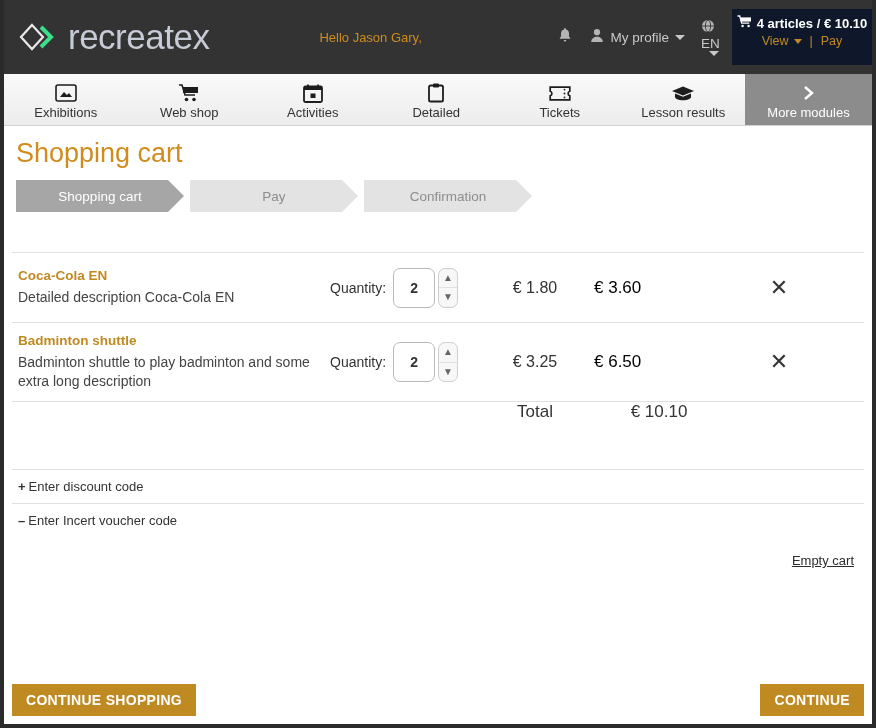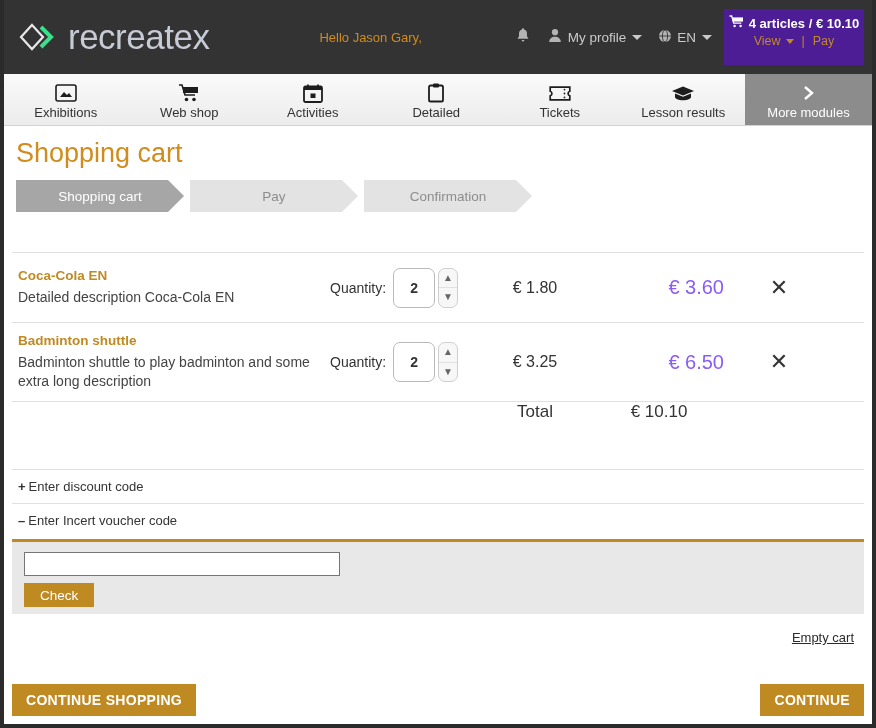--- a/index.html
+++ b/index.html
@@ -61,27 +61,27 @@
     width: 0; height: 0;
     border-left: 5px solid transparent;
     border-right: 5px solid transparent;
     border-top: 5px solid #c9c9c9;
     margin-left: 6px;
   }
   .lang-block {
     display: flex; align-items: center;
     color: #c9c9c9; font-size: 13.5px;
     margin-right: 12px;
+    flex-direction: column;
   }
   .lang-block .gi { margin-right: 5px; }
   .cart-box {
-    background: #4c1d95;
+    background: #0f172a;
     width: 140px;
     height: 56px;
-    margin-right: 8px;
     padding-top: 6px;
     text-align: right;
   }
   .cart-line1 {
     color: #ffffff;
     font-size: 13px;
     font-weight: bold;
     display: flex; align-items: center; justify-content: center;
     white-space: nowrap;
   }
@@ -198,21 +198,21 @@
     border-radius: 7px;
     background: #f7f7f7;
     display: flex; flex-direction: column;
   }
   .spin div {
     flex: 1; display: flex; align-items: center; justify-content: center;
     color: #666; font-size: 10px; line-height: 1;
   }
   .spin div:first-child { border-bottom: 1px solid #e2e2e2; }
   .col-unit { width: 118px; text-align: center; font-size: 16px; color: #333; }
-  .col-total { width: 130px; text-align: right; font-size: 20px; color: #8b5cf6; }
+  .col-total { width: 130px; text-align: left; font-size: 17px; color: #000000; }
   .col-del { width: 110px; text-align: center; }
   .del-x {
     display: inline-block;
     color: #333; font-size: 22px;
     line-height: 1;
     cursor: pointer;
   }
 
   .total-row {
     display: flex;
@@ -513,24 +513,20 @@
     <div class="code-row">
       <span class="pm">+</span>
       <span>Enter discount code</span>
     </div>
 
     <div class="code-row">
       <span class="pm">–</span>
       <span>Enter Incert voucher code</span>
     </div>
 
-    <div class="voucher-panel">
-      <input class="voucher-input" placeholder="" style="">
-      <button class="check-btn">Check</button>
-    </div>
 
     <div class="empty-cart-wrap">
       <a class="empty-cart">Empty cart</a>
     </div>
   </div>
 
   <div class="footer-bar">
     <button class="btn-gold">CONTINUE SHOPPING</button>
     <button class="btn-gold">CONTINUE</button>
   </div>

